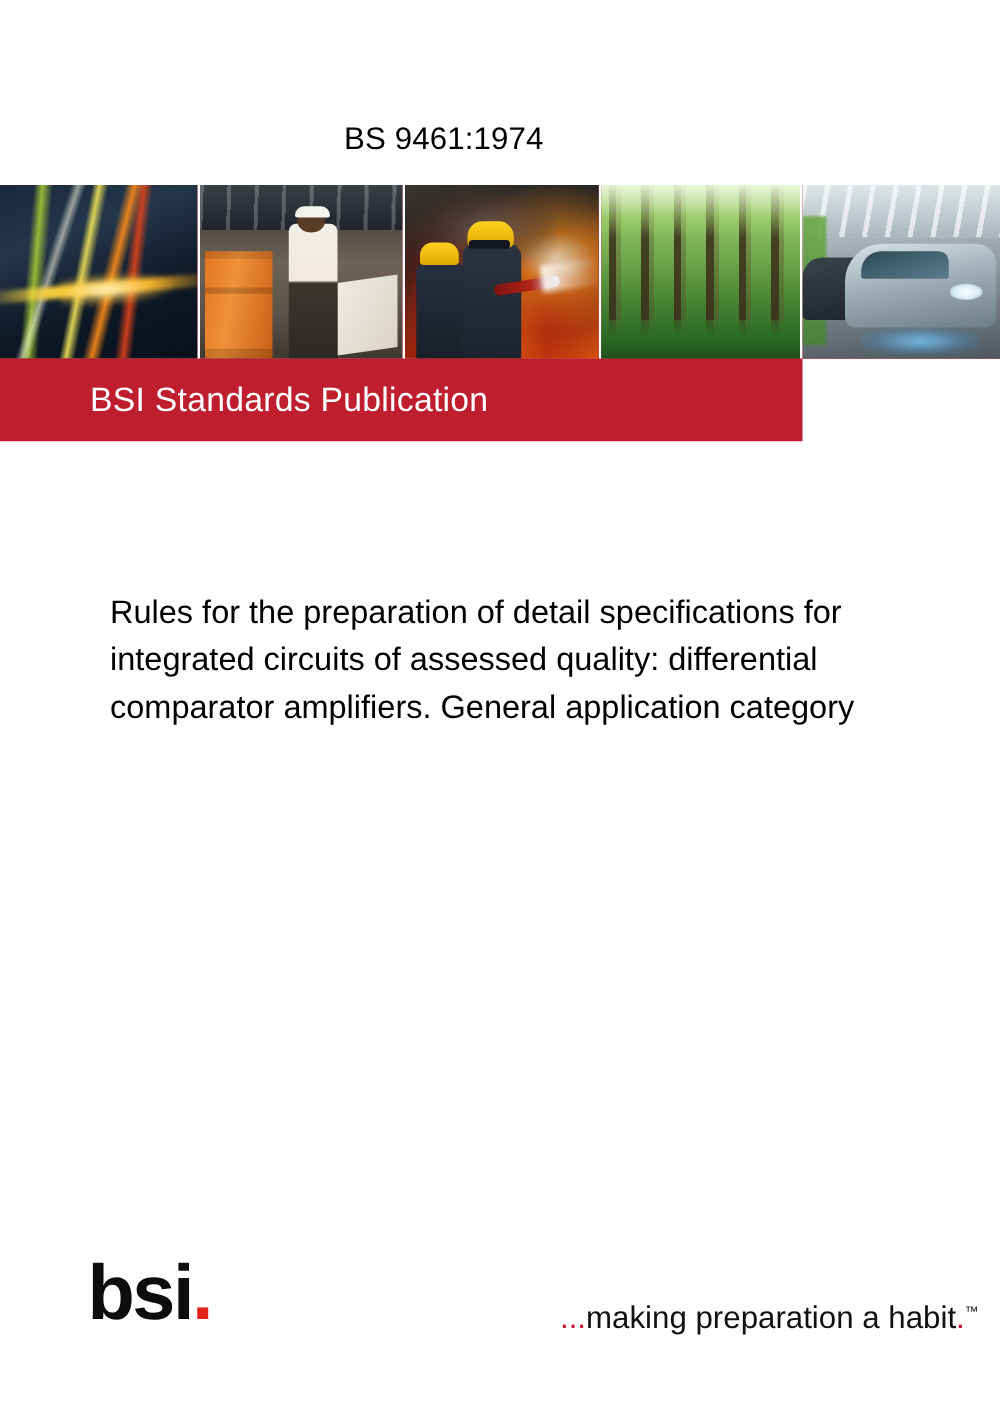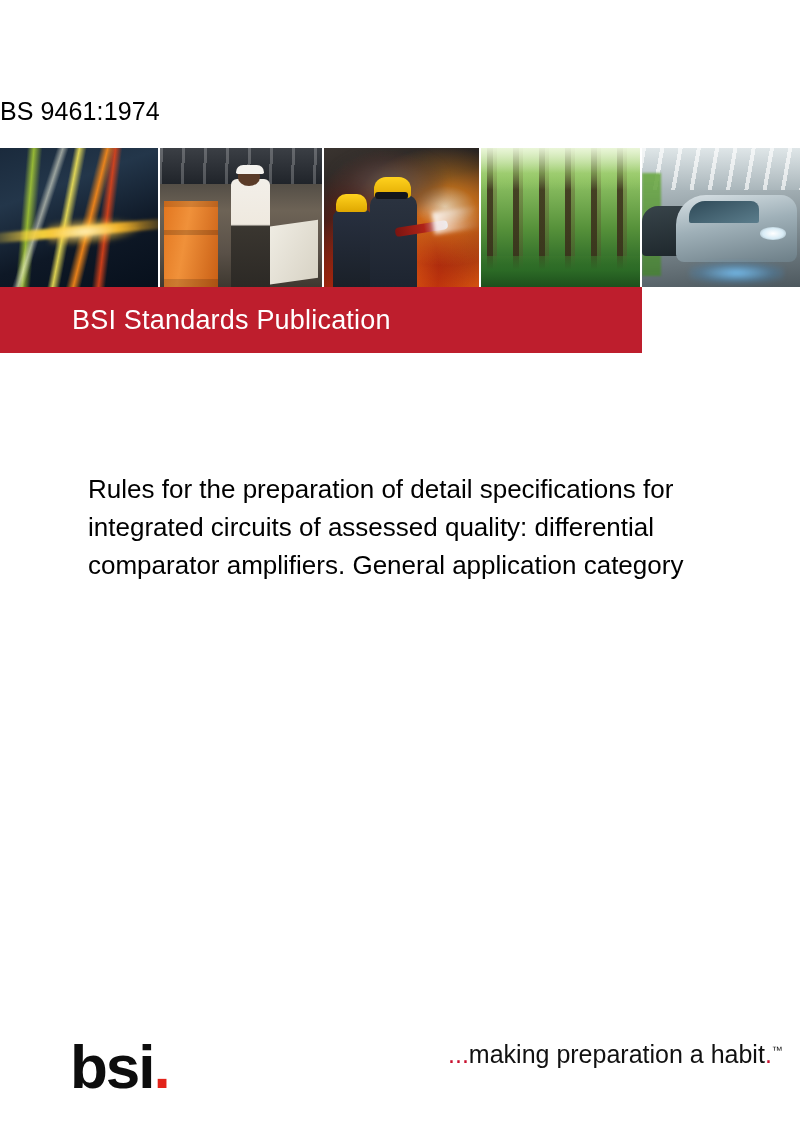--- a/index.html
+++ b/index.html
@@ -21,21 +21,21 @@
     inset: 0;
     background: #ffffff;
   }
 
   
   .std-number {
     position: absolute;
     left: 0;
     right: 90px;
     top: 97px;
-    text-align: left;
+    text-align: center;
     font-size: 25px;
     font-weight: 400;
     color: #000000;
     letter-spacing: 0.1px;
     white-space: nowrap;
   }
 
   
   .photo-strip {
     position: absolute;
@@ -268,21 +268,21 @@
     color: #000000;
     font-weight: 400;
     white-space: nowrap;
   }
   .doc-title .tline { display: block; }
 
   
   .bsi-logo {
     position: absolute;
     left: 70px;
-    top: 1036px;
+    top: 1004px;
     font-size: 62px;
     line-height: 62px;
     font-weight: 700;
     color: #0d0d0d;
     letter-spacing: -2px;
   }
   .bsi-logo .dot { color: #e2231a; }
 
   .tagline {
     position: absolute;

